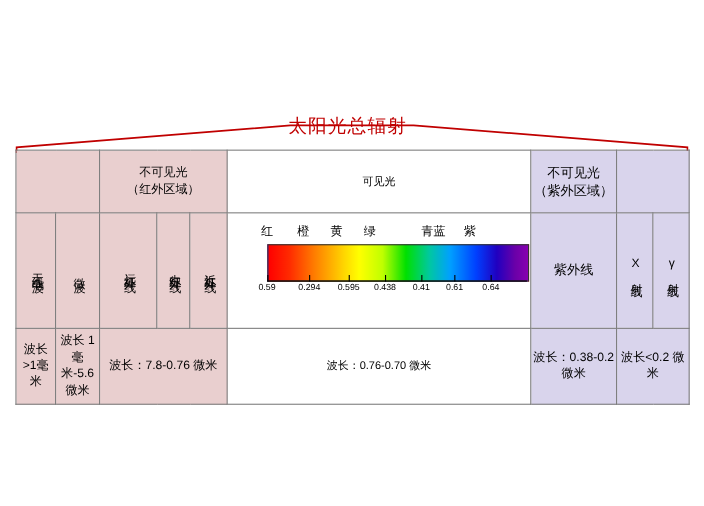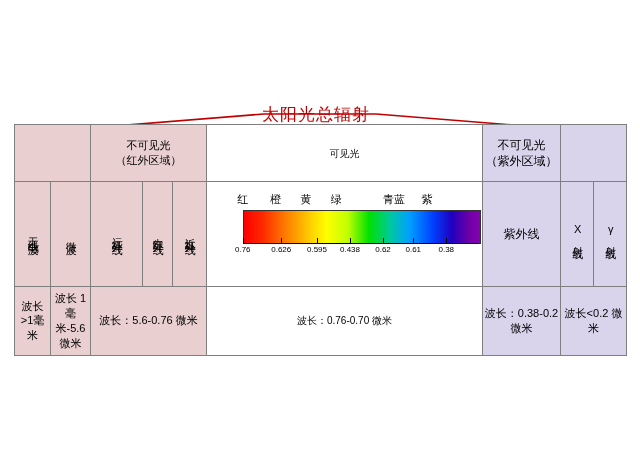--- a/index.html
+++ b/index.html
@@ -37,21 +37,21 @@
     left: 14px;
     top: 112px;
     width: 612px;
     height: 28px;
   }
 
   
   .table-wrap {
     position: absolute;
     left: 14px;
-    top: 124px;
+    top: 136px;
     width: 612px;
     height: 232px;
   }
   table.spectrum {
     border-collapse: collapse;
     width: 612px;
     height: 232px;
     table-layout: fixed;
   }
   table.spectrum td {
@@ -239,27 +239,27 @@
 
             <div class="tickmark" style="left:13%"></div>
             <div class="tickmark" style="left:27%"></div>
             <div class="tickmark" style="left:40%"></div>
             <div class="tickmark" style="left:52%"></div>
             <div class="tickmark" style="left:64%"></div>
             <div class="tickmark" style="left:75%"></div>
             <div class="tickmark" style="left:87%"></div>
 
             <div class="spec-ticks">
-              <span style="left:13%">0.76</span>
-              <span style="left:27%">0.626</span>
+              <span style="left:13%">0.59</span>
+              <span style="left:27%">0.294</span>
               <span style="left:40%">0.595</span>
               <span style="left:52%">0.438</span>
-              <span style="left:64%">0.62</span>
+              <span style="left:64%">0.41</span>
               <span style="left:75%">0.61</span>
-              <span style="left:87%">0.38</span>
+              <span style="left:87%">0.64</span>
             </div>
           </div>
         </td>
 
         <td class="c-lav">
           <span class="mid-txt">紫外线</span>
         </td>
         <td class="c-lav">
           <span class="vert">X射线</span>
         </td>
@@ -269,21 +269,21 @@
       </tr>
 
       <tr class="row3">
         <td class="c-pink">
           <span class="narrow-txt">波长&gt;1毫米</span>
         </td>
         <td class="c-pink">
           <span class="narrow-txt">波长 1 毫米-5.6 微米</span>
         </td>
         <td class="c-pink" colspan="3">
-          <span class="narrow-txt">波长：5.6-0.76 微米</span>
+          <span class="narrow-txt">波长：7.8-0.76 微米</span>
         </td>
         <td class="c-white">
           <span class="big-txt">波长：0.76-0.70 微米</span>
         </td>
         <td class="c-lav">
           <span class="narrow-txt">波长：0.38-0.2 微米</span>
         </td>
         <td class="c-lav" colspan="2">
           <span class="narrow-txt">波长&lt;0.2 微米</span>
         </td>

